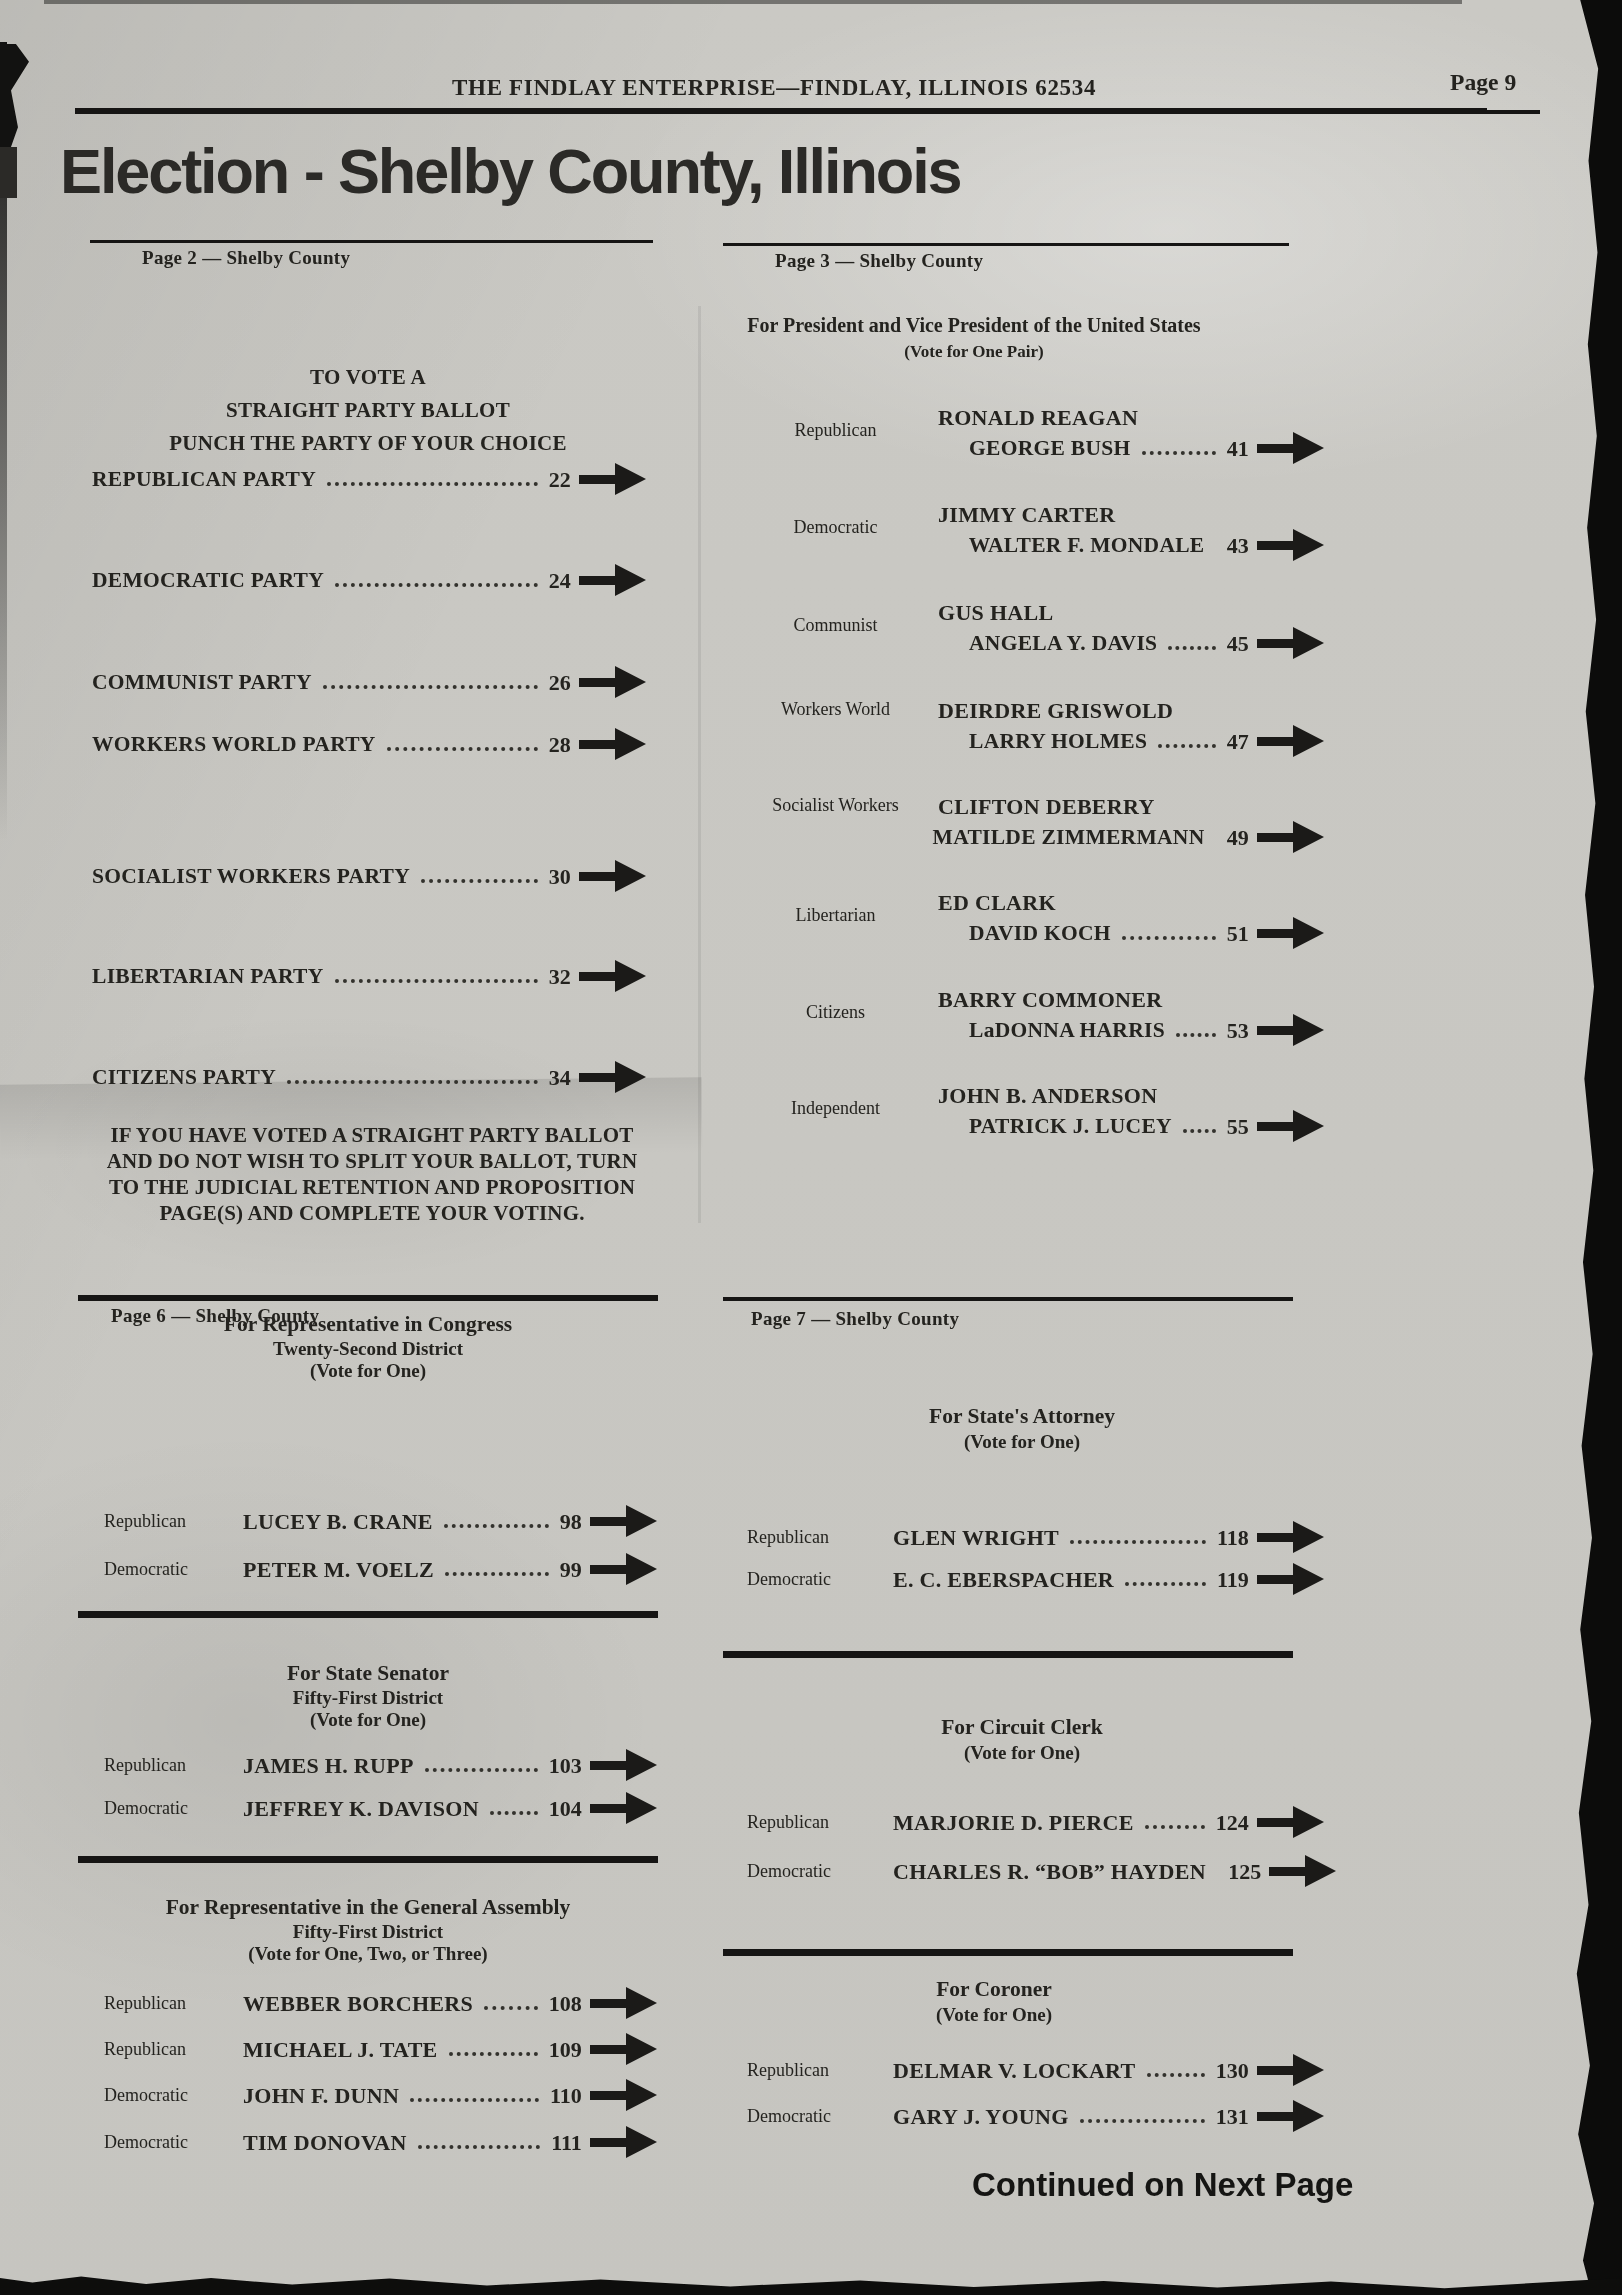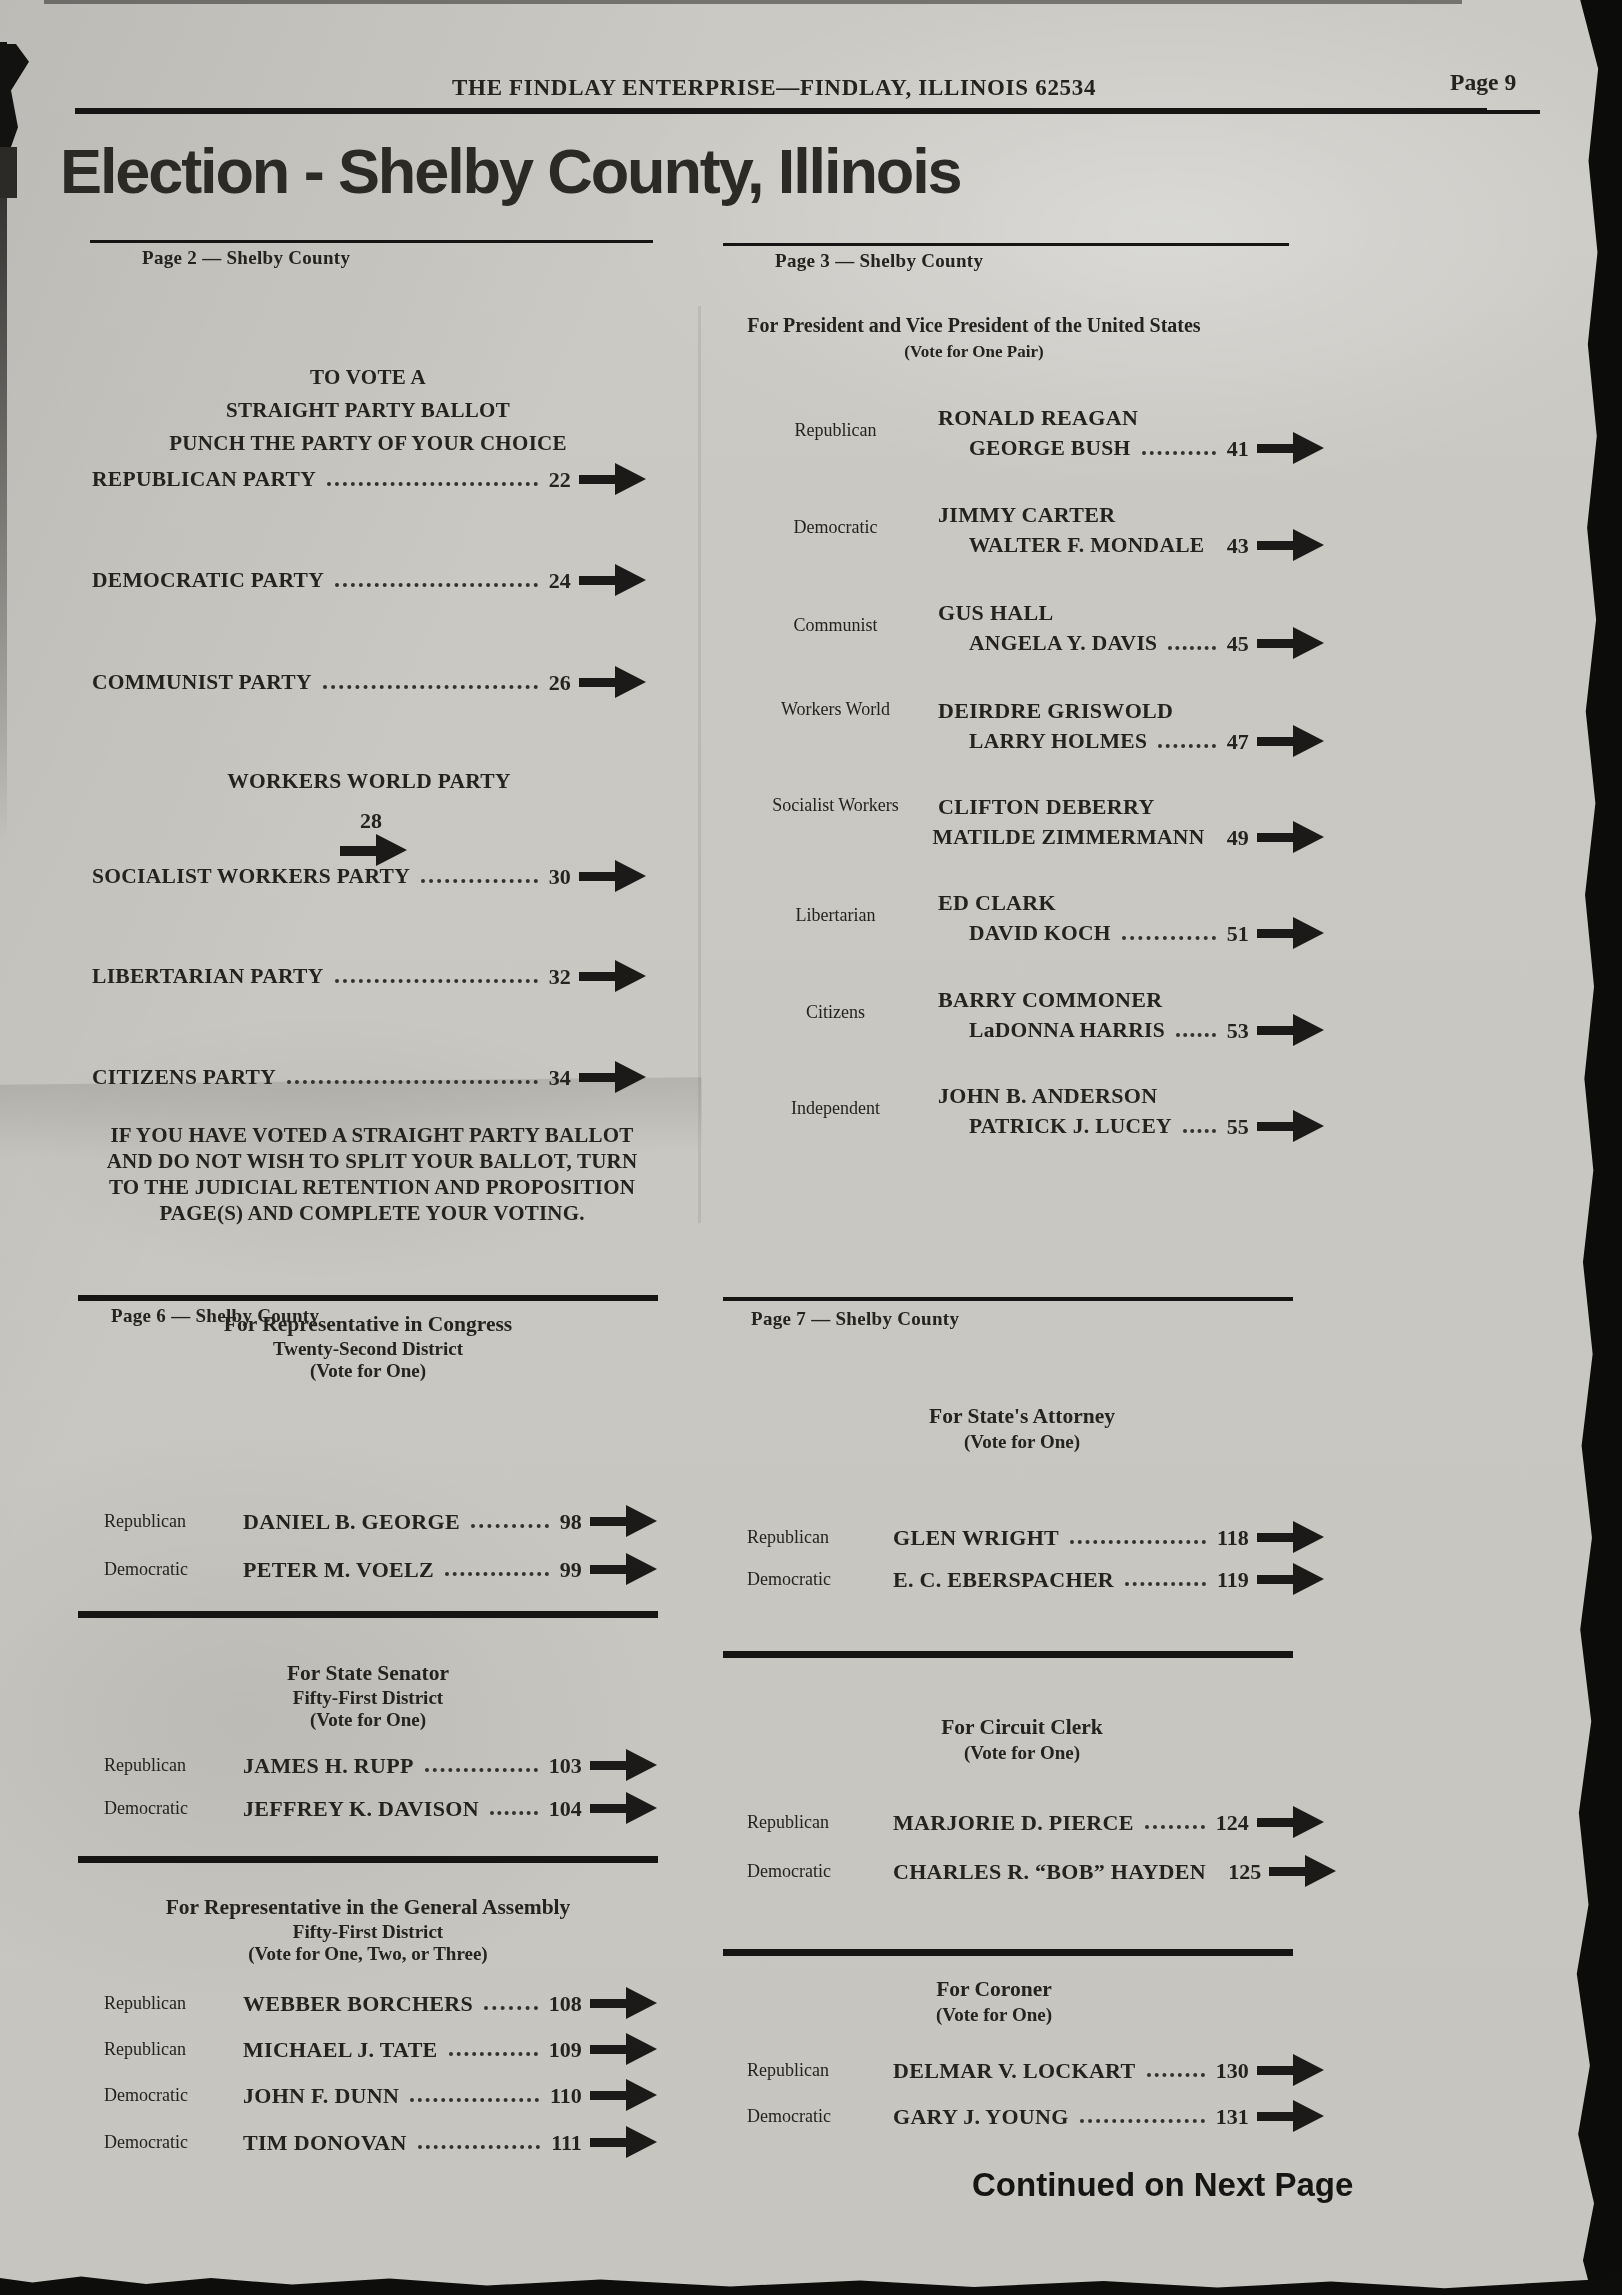--- a/index.html
+++ b/index.html
@@ -110,21 +110,21 @@
     <span class="leader"></span>
     <span class="num serif">24</span>
     <span class="arrow"></span>
   </div>
   <div class="row" style="left:92px;top:666px;width:554px;">
     <span class="name serif">COMMUNIST PARTY</span>
     <span class="leader"></span>
     <span class="num serif">26</span>
     <span class="arrow"></span>
   </div>
-  <div class="row" style="left:92px;top:769px;width:554px;flex-direction:column;">
+  <div class="row" style="left:92px;top:728px;width:554px;">
     <span class="name serif">WORKERS WORLD PARTY</span>
     <span class="leader"></span>
     <span class="num serif">28</span>
     <span class="arrow"></span>
   </div>
   <div class="row" style="left:92px;top:860px;width:554px;">
     <span class="name serif">SOCIALIST WORKERS PARTY</span>
     <span class="leader"></span>
     <span class="num serif">30</span>
     <span class="arrow"></span>
@@ -241,21 +241,21 @@
   <div class="rule" style="left:78px;top:1295px;width:580px;height:6.3px;"></div>
   <div class="panel-header serif" style="left:111px;top:1305px;">Page 6 — Shelby County</div>
 
   <div class="center-box" style="left:118px;top:1312px;width:500px;">
     <div class="ct1 serif">For Representative in Congress</div>
     <div class="ct2 serif" style="margin-top:1.4px;">Twenty-Second District</div>
     <div class="ct3 serif">(Vote for One)</div>
   </div>
   <div class="row crow" style="left:104px;top:1505px;width:553px;">
     <span class="clabel serif">Republican</span>
-    <span class="name serif">DANIEL B. GEORGE</span>
+    <span class="name serif">LUCEY B. CRANE</span>
     <span class="leader"></span>
     <span class="num serif">98</span>
     <span class="arrow"></span>
   </div>
   <div class="row crow" style="left:104px;top:1553px;width:553px;">
     <span class="clabel serif">Democratic</span>
     <span class="name serif">PETER M. VOELZ</span>
     <span class="leader"></span>
     <span class="num serif">99</span>
     <span class="arrow"></span>

